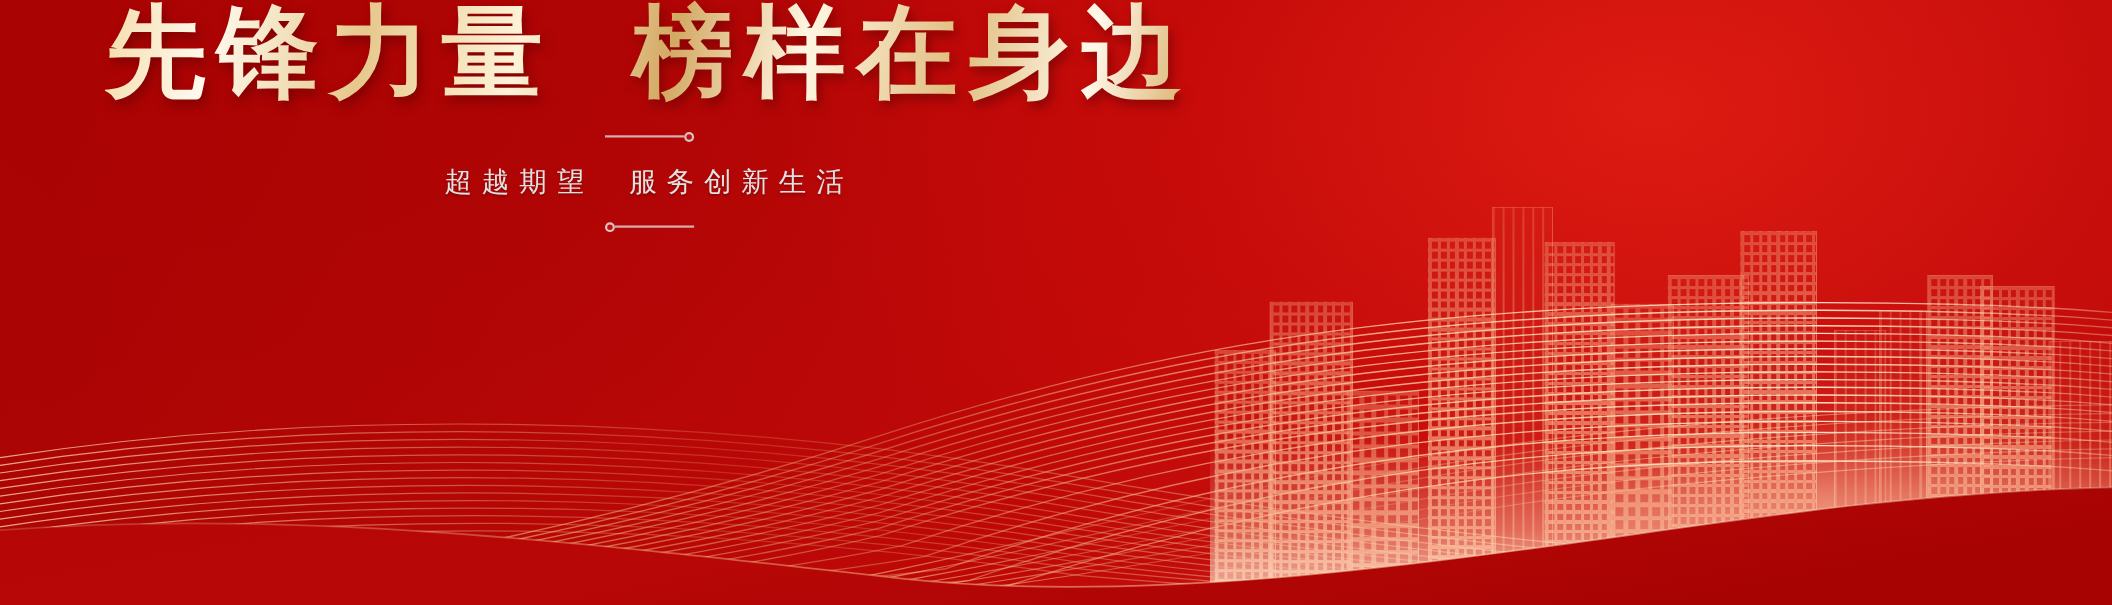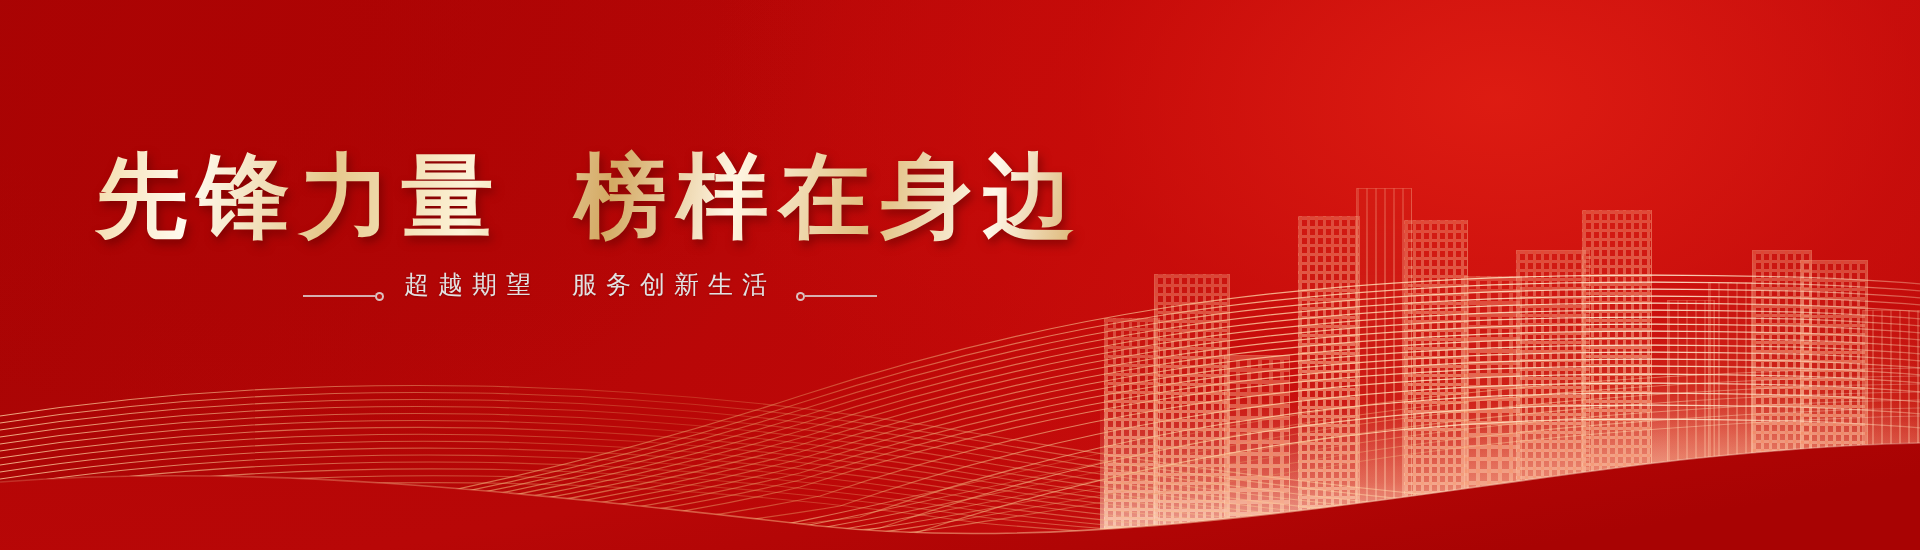--- a/index.html
+++ b/index.html
@@ -73,21 +73,20 @@
   .waves svg{display:block;width:100%;height:100%;}
 
   
   .fgwave{position:absolute;left:0;bottom:0;width:1920px;height:200px;pointer-events:none;}
   .fgwave svg{display:block;width:100%;height:100%;}
 
   
   .content{
     position:absolute; left:0; top:0; width:1180px; height:463px;
     display:flex; flex-direction:column; align-items:center; justify-content:flex-start;
-    padding-top:148px;
   }
   .title{
     font-size:92px;
     line-height:1.06;
     letter-spacing:10px;
     font-weight:700;
     white-space:pre;
     background:linear-gradient(100deg,
         #f7e3b6 0%, #fff6e0 12%, #e7c98d 27%, #fbeecb 40%,
         #d9b375 53%, #fdf2d6 66%, #e2c183 80%, #fff3dc 92%, #dcb madeleine 100%);
@@ -95,22 +94,23 @@
         #f4dcab 0%, #fffaee 10%, #e6c88c 24%, #fdf3d8 38%,
         #d3a963 52%, #fff6e3 64%, #e0bd7d 78%, #fff8ea 90%, #d8ae68 100%);
     -webkit-background-clip:text;
             background-clip:text;
     color:transparent;
     -webkit-text-fill-color:transparent;
     filter:drop-shadow(3px 5px 5px rgba(90,0,0,0.55));
     margin:0;
   }
   .sub-row{
-    display:flex; align-items:flex-end; gap:20px;
+    display:flex; align-items:center; gap:20px;
     margin-top:22px;
+    flex-direction:column;
   }
   .deco{display:flex;align-items:center;}
   .deco .bar{width:72px;height:2px;background:rgba(224,224,224,0.78);}
   .deco .dot{
     width:9px;height:9px;border-radius:50%;
     border:2px solid rgba(224,224,224,0.85);
     background:rgba(190,15,12,1);
   }
   .deco.right{flex-direction:row-reverse;}
   .subtitle{

